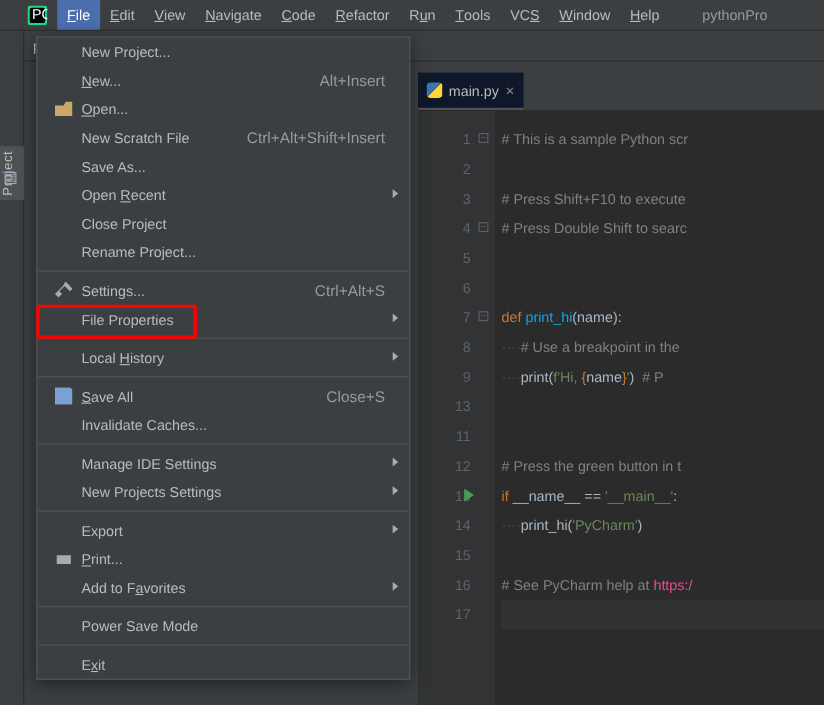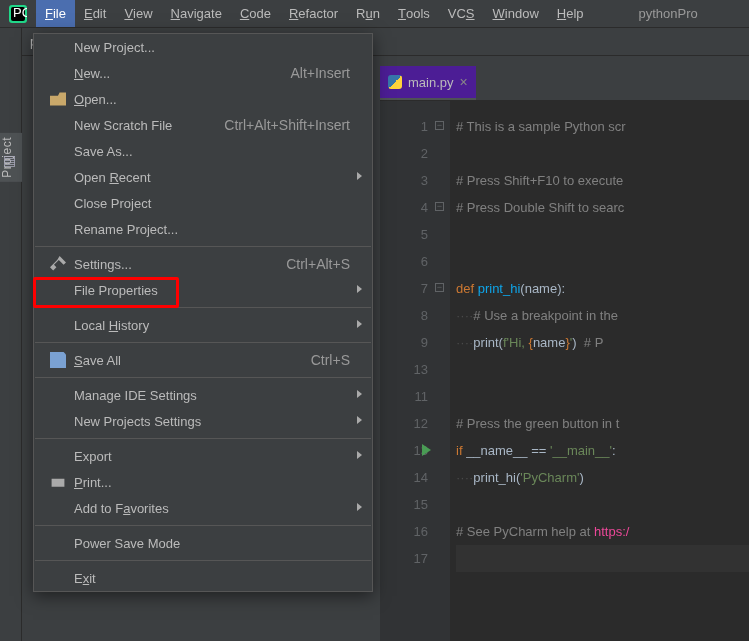--- a/index.html
+++ b/index.html
@@ -1,42 +1,42 @@
 <!DOCTYPE html>
 <html><head>
 <meta charset="utf-8">
 <style>
 *{margin:0;padding:0;box-sizing:border-box;font-family:"Segoe UI",Arial,sans-serif;font-size:13px;user-select:none}
 body{width:749px;height:641px;background:#3c3f41;color:#bbb;overflow:hidden;position:relative}
-.menubar{height:28px;background:#3c3f41;display:flex;align-items:center;padding-left:4px;border-bottom:1px solid #2b2b2b}
+.menubar{height:28px;background:#3c3f41;display:flex;align-items:center;padding-left:20px;border-bottom:1px solid #2b2b2b}
 .logo{width:20px;height:20px;margin:0 8px 0 4px;display:flex;align-items:center;justify-content:center}
 .menu-item{padding:0 9px;height:100%;display:flex;align-items:center;color:#bbb;cursor:default}
 .menu-item.active{background:#4b6eaf;color:#fff}
 .menu-item u{text-decoration:underline}
-.proj-label{margin-left:46px;color:#999}
+.proj-label{margin-left:30px;color:#999}
 .left-tool{position:absolute;left:0;top:28px;width:22px;height:613px;background:#3c3f41;border-right:1px solid #2b2b2b;z-index:3}
 .left-tool .rot{position:absolute;top:105px;left:0;width:22px;font-size:12px;color:#bbb;text-align:center;writing-mode:vertical-rl;transform:rotate(180deg);letter-spacing:.5px;padding:4px 0;background:#4e5254}
 .left-tool .folder{position:absolute;top:125px;left:3px;width:16px;height:14px;color:#aab;font-size:14px;line-height:14px}
 .breadcrumb{position:absolute;left:22px;top:28px;right:0;height:28px;background:#3c3f41;border-bottom:1px solid #2b2b2b;display:flex;align-items:center;padding-left:8px;color:#bbb}
 .dropdown{position:absolute;left:33px;top:33px;width:340px;background:#3c3f41;border:1px solid #565656;box-shadow:0 4px 16px rgba(0,0,0,.5);z-index:10}
 .dd-item{height:26px;display:flex;align-items:center;padding:0 22px 0 40px;color:#bbb;position:relative;cursor:default}
 .dd-item.icon-slot::before{content:"";position:absolute;left:16px;width:16px;height:16px}
 .dd-item .lbl{flex:1}
 .dd-item .lbl u{text-decoration:underline}
 .dd-item .shortcut{color:#999;font-size:14px}
 .dd-item .arrow{position:absolute;right:10px;top:8px;width:0;height:0;border-top:4px solid transparent;border-bottom:4px solid transparent;border-left:5px solid #aaa}
 .dd-sep{height:1px;background:#565656;margin:4px 1px}
 .ic-open::before{background:linear-gradient(#c9a86a,#c9a86a);clip-path:polygon(0 30%,50% 30%,60% 10%,100% 10%,100% 90%,0 90%);content:""}
 .ic-wrench::before{content:"";background:#aaa;clip-path:polygon(60% 0,100% 40%,85% 55%,55% 25%,25% 55%,40% 70%,20% 90%,0 70%,45% 25%,60% 0)}
 .ic-save::before{content:"";background:#7aa1d2;clip-path:polygon(0 0,85% 0,100% 15%,100% 100%,0 100%)}
 .ic-reload::before{content:"";border:2px solid #7aa1d2;border-radius:50%;border-right-color:transparent;width:12px;height:12px;left:17px}
 .ic-print::before{content:"";background:#aaa;clip-path:polygon(10% 30%,90% 30%,90% 80%,10% 80%)}
 .highlight{position:absolute;left:33px;top:277px;width:146px;height:31px;border:3px solid #f00;z-index:11;pointer-events:none;border-radius:2px}
 .editor-tabs{position:absolute;left:380px;top:71px;right:0;height:30px;background:#3c3f41;display:flex;align-items:flex-end;border-bottom:1px solid #2b2b2b}
-.tab{height:28px;background:#4c1d95;display:flex;align-items:center;padding:16px 8px;gap:6px;color:#bbb;border-bottom:2px solid #4e5254}
+.tab{height:28px;background:#0f172a;display:flex;align-items:center;padding:16px 8px;gap:6px;color:#bbb;border-bottom:2px solid #4e5254}
 .tab .py-ic{width:14px;height:14px;background:linear-gradient(135deg,#3776ab 50%,#ffd43b 50%);border-radius:3px}
 .tab .close{color:#888;font-size:14px;line-height:1}
 .editor{position:absolute;left:380px;top:101px;right:0;bottom:0;background:#2b2b2b;display:flex}
 .gutter{width:70px;background:#313335;color:#606366;font-family:"Consolas",monospace;font-size:13px;line-height:27px;text-align:right;padding:12px 22px 0 0;position:relative}
 .gutter .run-tri{position:absolute;left:42px;width:0;height:0;border-top:6px solid transparent;border-bottom:6px solid transparent;border-left:9px solid #499c54}
 .gutter .collapse{position:absolute;right:6px;width:9px;height:9px;border:1px solid #606366;color:#606366;font-size:9px;line-height:6px;text-align:center}
 .code{flex:1;font-family:"Consolas",monospace;font-size:13px;line-height:27px;padding:12px 0 0 6px;color:#a9b7c6;white-space:pre;overflow:hidden}
 .c-com{color:#808080}
 .c-kw{color:#cc7832}
 .c-fn{color:#0ea5e9}
@@ -108,21 +108,24 @@
       <span class="arrow"></span>
     </div>
     <div class="dd-sep"></div>
     <div class="dd-item">
       <span class="lbl">Local <u>H</u>istory</span>
       <span class="arrow"></span>
     </div>
     <div class="dd-sep"></div>
     <div class="dd-item icon-slot ic-save">
       <span class="lbl"><u>S</u>ave All</span>
-      <span class="shortcut">Ctrl+S</span>
+      <span class="shortcut">Close+S</span>
+    </div>
+    <div class="dd-item">
+      <span class="lbl">Invalidate Caches...</span>
     </div>
     <div class="dd-sep"></div>
     <div class="dd-item">
       <span class="lbl">Manage IDE Settings</span>
       <span class="arrow"></span>
     </div>
     <div class="dd-item">
       <span class="lbl">New Projects Settings</span>
       <span class="arrow"></span>
     </div>

